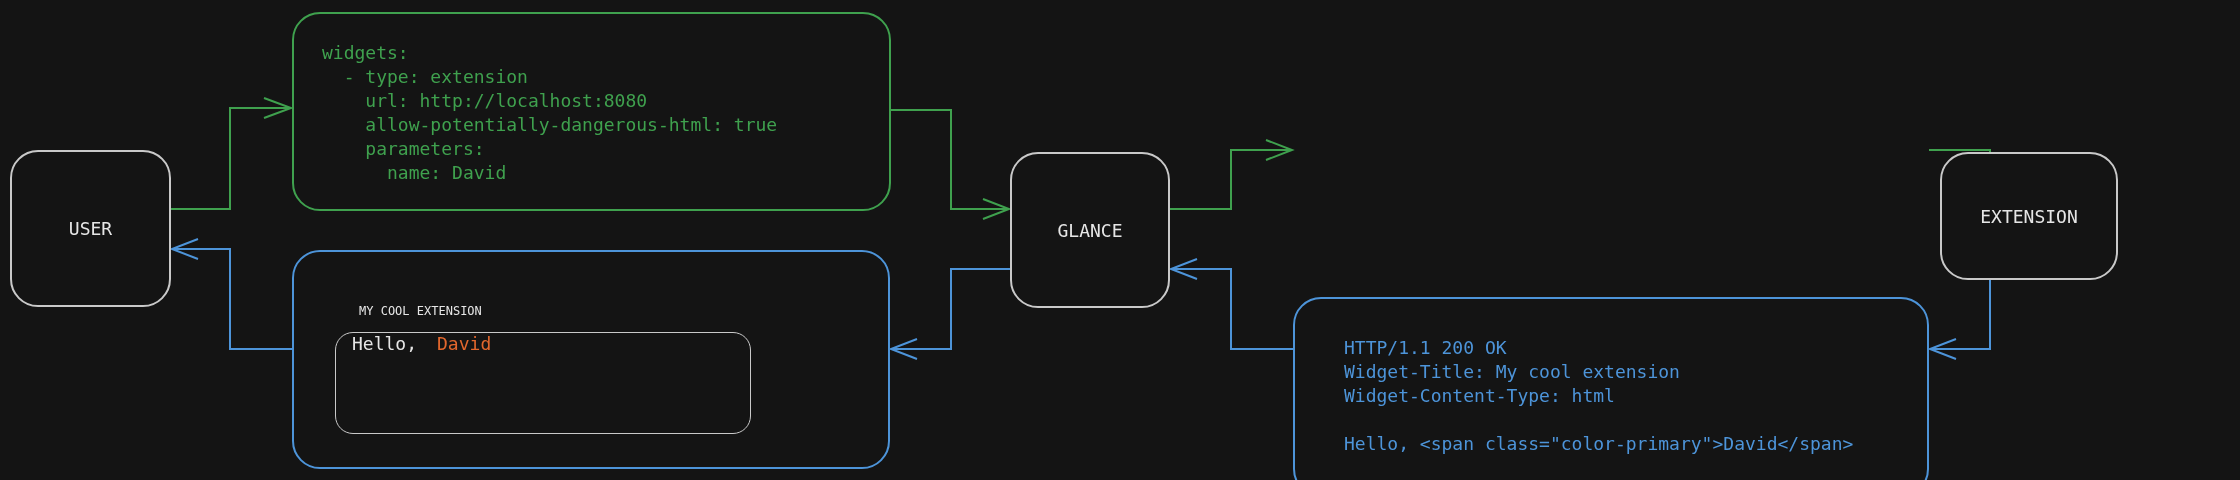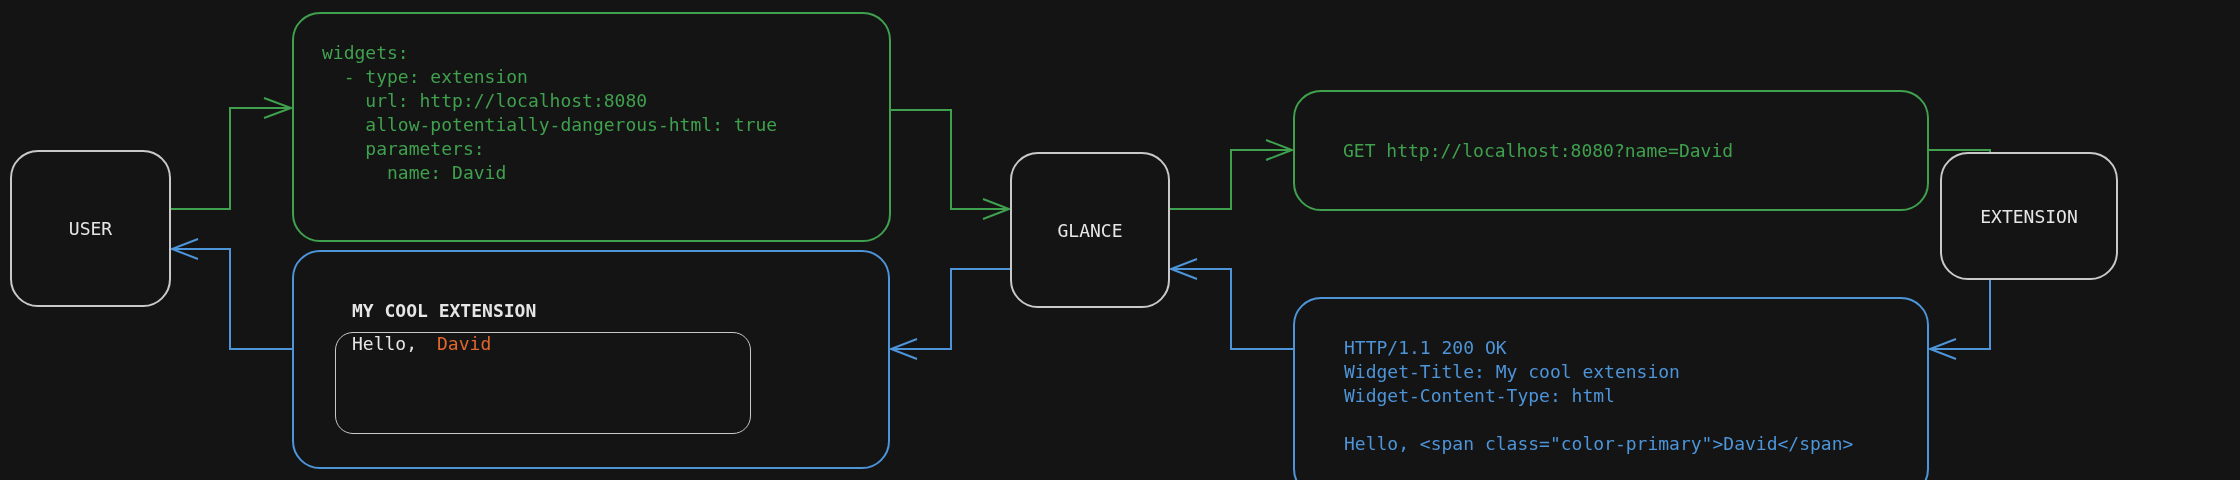--- a/index.html
+++ b/index.html
@@ -43,22 +43,22 @@
   pre.code{
     margin:0;
     font-family:inherit;
     font-size:18px;line-height:24px;
     white-space:pre;
   }
   #config-code{padding:27px 0 0 28px;color:var(--green);}
   #response-code{padding:37px 0 0 49px;color:var(--blue);}
   .request-box{display:flex;align-items:center;padding-left:48px;font-size:18px;}
   .widget-title{
-    position:absolute;left:58px;top:47px;
-    color:var(--text);font-size:18px;line-height:24px;font-weight:bold;
+    position:absolute;left:65px;top:47px;
+    color:var(--text);font-size:12px;line-height:24px;
   }
   .hello-box{
     position:absolute;left:41px;top:80px;width:416px;height:102px;
     border:1.5px solid var(--white_border);
     border-radius:18px;
     display:flex;
     padding-left:16px;
     font-size:18px;
     color:var(--text);
   }
@@ -117,32 +117,29 @@
   </div>
 
   <div class="node" style="left:10px;top:150px;width:161px;height:157px;">
     <span>USER</span>
   </div>
 
   <div class="node" style="left:1940px;top:152px;width:178px;height:128px;">
     <span>EXTENSION</span>
   </div>
 
-  <div class="box green" style="left:292px;top:12px;width:599px;height:230px;">
+  <div class="box green" style="left:292px;top:12px;width:599px;height:199px;">
     <pre class="code" id="config-code">widgets:
   - type: extension
     url: http://localhost:8080
     allow-potentially-dangerous-html: true
     parameters:
       name: David</pre>
   </div>
 
-  <div class="box green request-box" style="left:1293px;top:90px;width:636px;height:121px;">
-    <span>GET http://localhost:8080?name=David</span>
-  </div>
 
   <div class="box blue" style="left:292px;top:250px;width:598px;height:219px;">
     <div class="widget-title">MY COOL EXTENSION</div>
     <div class="hello-box">
       <span>Hello, </span>
         <span class="hello-name">David</span>
     </div>
   </div>
 
   <div class="box blue" style="left:1293px;top:250px;width:636px;height:200px;margin-top:47px;">

